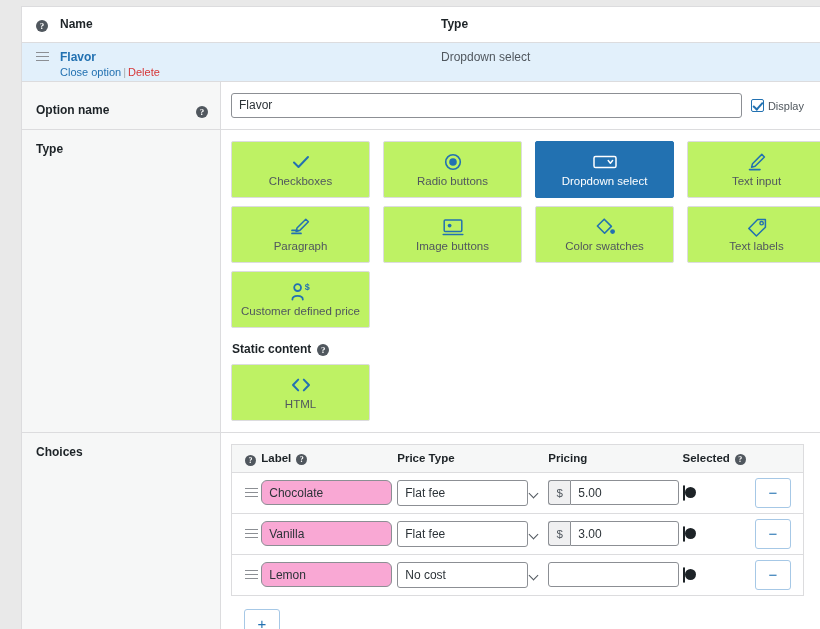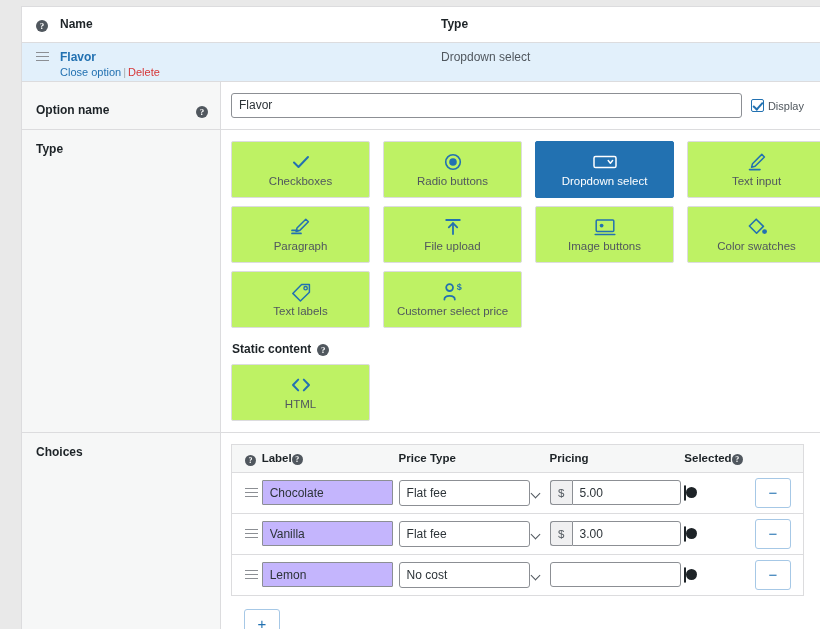--- a/index.html
+++ b/index.html
@@ -164,26 +164,26 @@
     border-bottom: 1px solid #dcdcde;
     vertical-align: middle;
     background: #fff;
   }
   .col-h { width: 37px; padding-left: 13px; }
   .col-l { width: 156px; }
   .col-p { width: 148px; }
   .col-r { width: 143px; }
   .col-s { width: 120px; }
   .col-x { }
-  .hdr-inline { display: flex; align-items: center; }
+  .hdr-inline { display: flex; align-items: center; gap: 5px; }
 
   .ch-input {
     width: 131px; height: 25px;
-    border: 1px solid #8c8f94; border-radius: 1px;
-    background: #c4b5fd; padding: 8px 7px;
+    border: 1px solid #8c8f94; border-radius: 6px;
+    background: #f9a8d4; padding: 8px 7px;
     font-family: "Liberation Sans", sans-serif;
     font-size: 12px; color: #2c3338; outline: none;
   }
   .ch-select {
     width: 131px; height: 26px;
     border: 1px solid #8c8f94; border-radius: 3px;
     background: #fff; padding: 0 22px 0 7px;
     font-family: "Liberation Sans", sans-serif;
     font-size: 12px; color: #2c3338;
     appearance: none; -webkit-appearance: none;
@@ -335,30 +335,20 @@
         <div class="type-card">
           <span class="ticon">
             <svg width="24" height="20" viewBox="0 0 24 20">
                 <path d="M16.8 2.2 L19.4 4.8 L10.6 13.6 L7.1 14.5 L8 11 Z" fill="none" stroke="#2271b1" stroke-width="1.5" stroke-linejoin="round"></path>
                 <path d="M3 13.4 L9 13.4 M3 16.4 L12 16.4" stroke="#2271b1" stroke-width="1.7" stroke-linecap="round"></path>
               </svg>
           </span>
           <span class="tlabel">Paragraph</span>
         </div>
 
-        <div class="type-card">
-          <span class="ticon">
-            <svg width="20" height="20" viewBox="0 0 20 20">
-                <path d="M3.2 3 L16.8 3" stroke="#2271b1" stroke-width="1.8" stroke-linecap="round"></path>
-                <path d="M10 6.2 L10 17" stroke="#2271b1" stroke-width="1.8" stroke-linecap="round"></path>
-                <path d="M5.8 10.3 L10 6.1 L14.2 10.3" fill="none" stroke="#2271b1" stroke-width="1.8" stroke-linecap="round" stroke-linejoin="round"></path>
-              </svg>
-          </span>
-          <span class="tlabel">File upload</span>
-        </div>
 
         <div class="type-card">
           <span class="ticon">
             <svg width="22" height="18" viewBox="0 0 22 18">
                 <rect x="2.2" y="2" width="17.6" height="11.5" rx="1" fill="none" stroke="#2271b1" stroke-width="1.5"></rect>
                 <circle cx="7.6" cy="7.6" r="1.9" fill="#2271b1"></circle>
                 <path d="M1.2 16.6 L20.8 16.6" stroke="#2271b1" stroke-width="1.5" stroke-linecap="round"></path>
               </svg>
           </span>
           <span class="tlabel">Image buttons</span>
@@ -385,21 +375,21 @@
         </div>
 
         <div class="type-card">
           <span class="ticon">
             <svg width="24" height="20" viewBox="0 0 24 20">
                 <circle cx="8.6" cy="5.6" r="3.4" fill="none" stroke="#2271b1" stroke-width="1.8"></circle>
                 <path d="M3.4 17.6 C3.4 12.6 13.8 12.6 13.8 17.6" fill="none" stroke="#2271b1" stroke-width="1.8" stroke-linecap="round"></path>
                 <text x="15.8" y="7.6" font-family="Liberation Sans, sans-serif" font-size="9" font-weight="bold" fill="#2271b1">$</text>
               </svg>
           </span>
-          <span class="tlabel">Customer select price</span>
+          <span class="tlabel">Customer defined price</span>
         </div>
 
       </div>
 
       <div class="static-head">
         <span>Static content</span>
         <span class="help">?</span>
       </div>
 
       <div class="static-grid">

